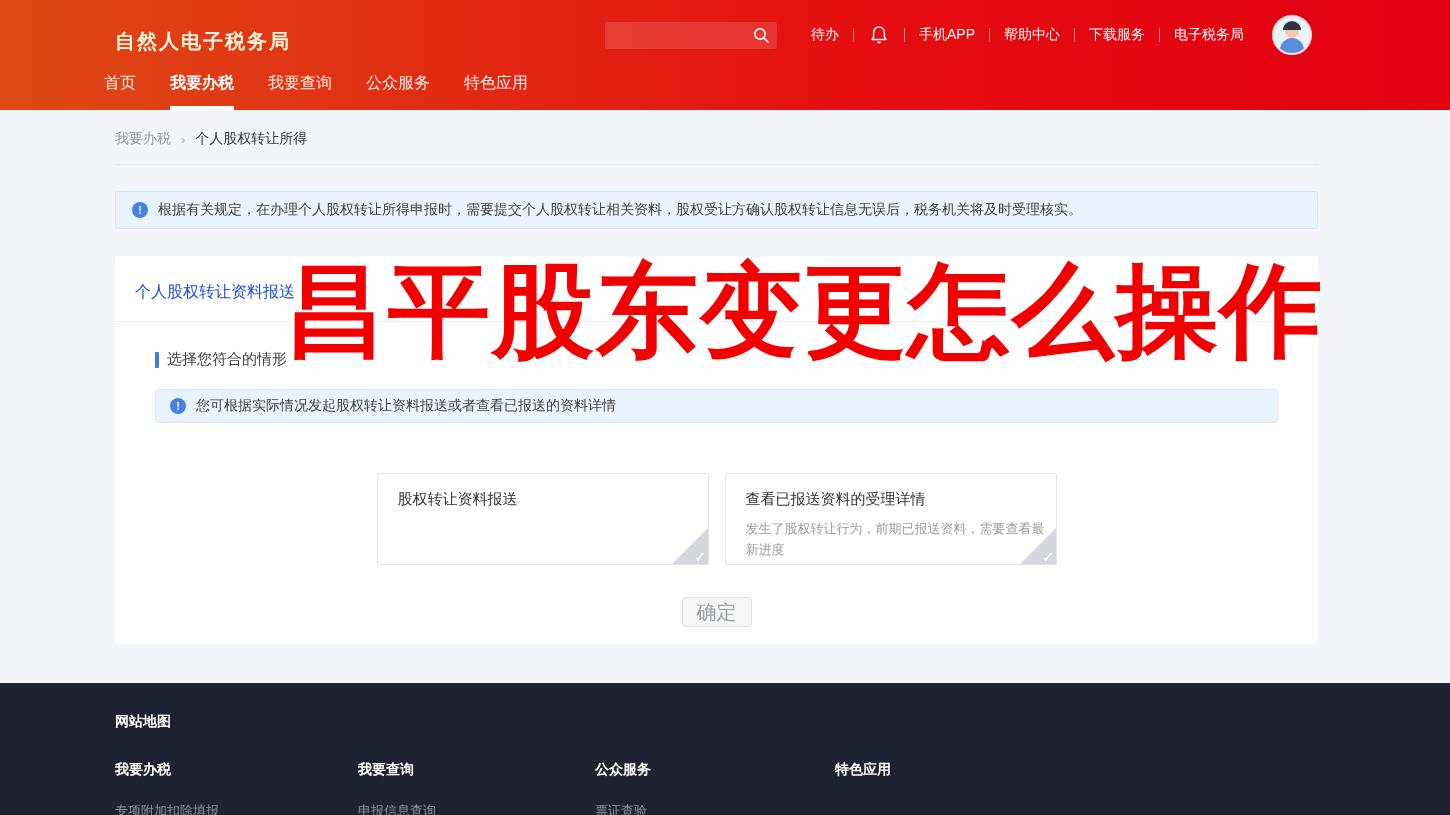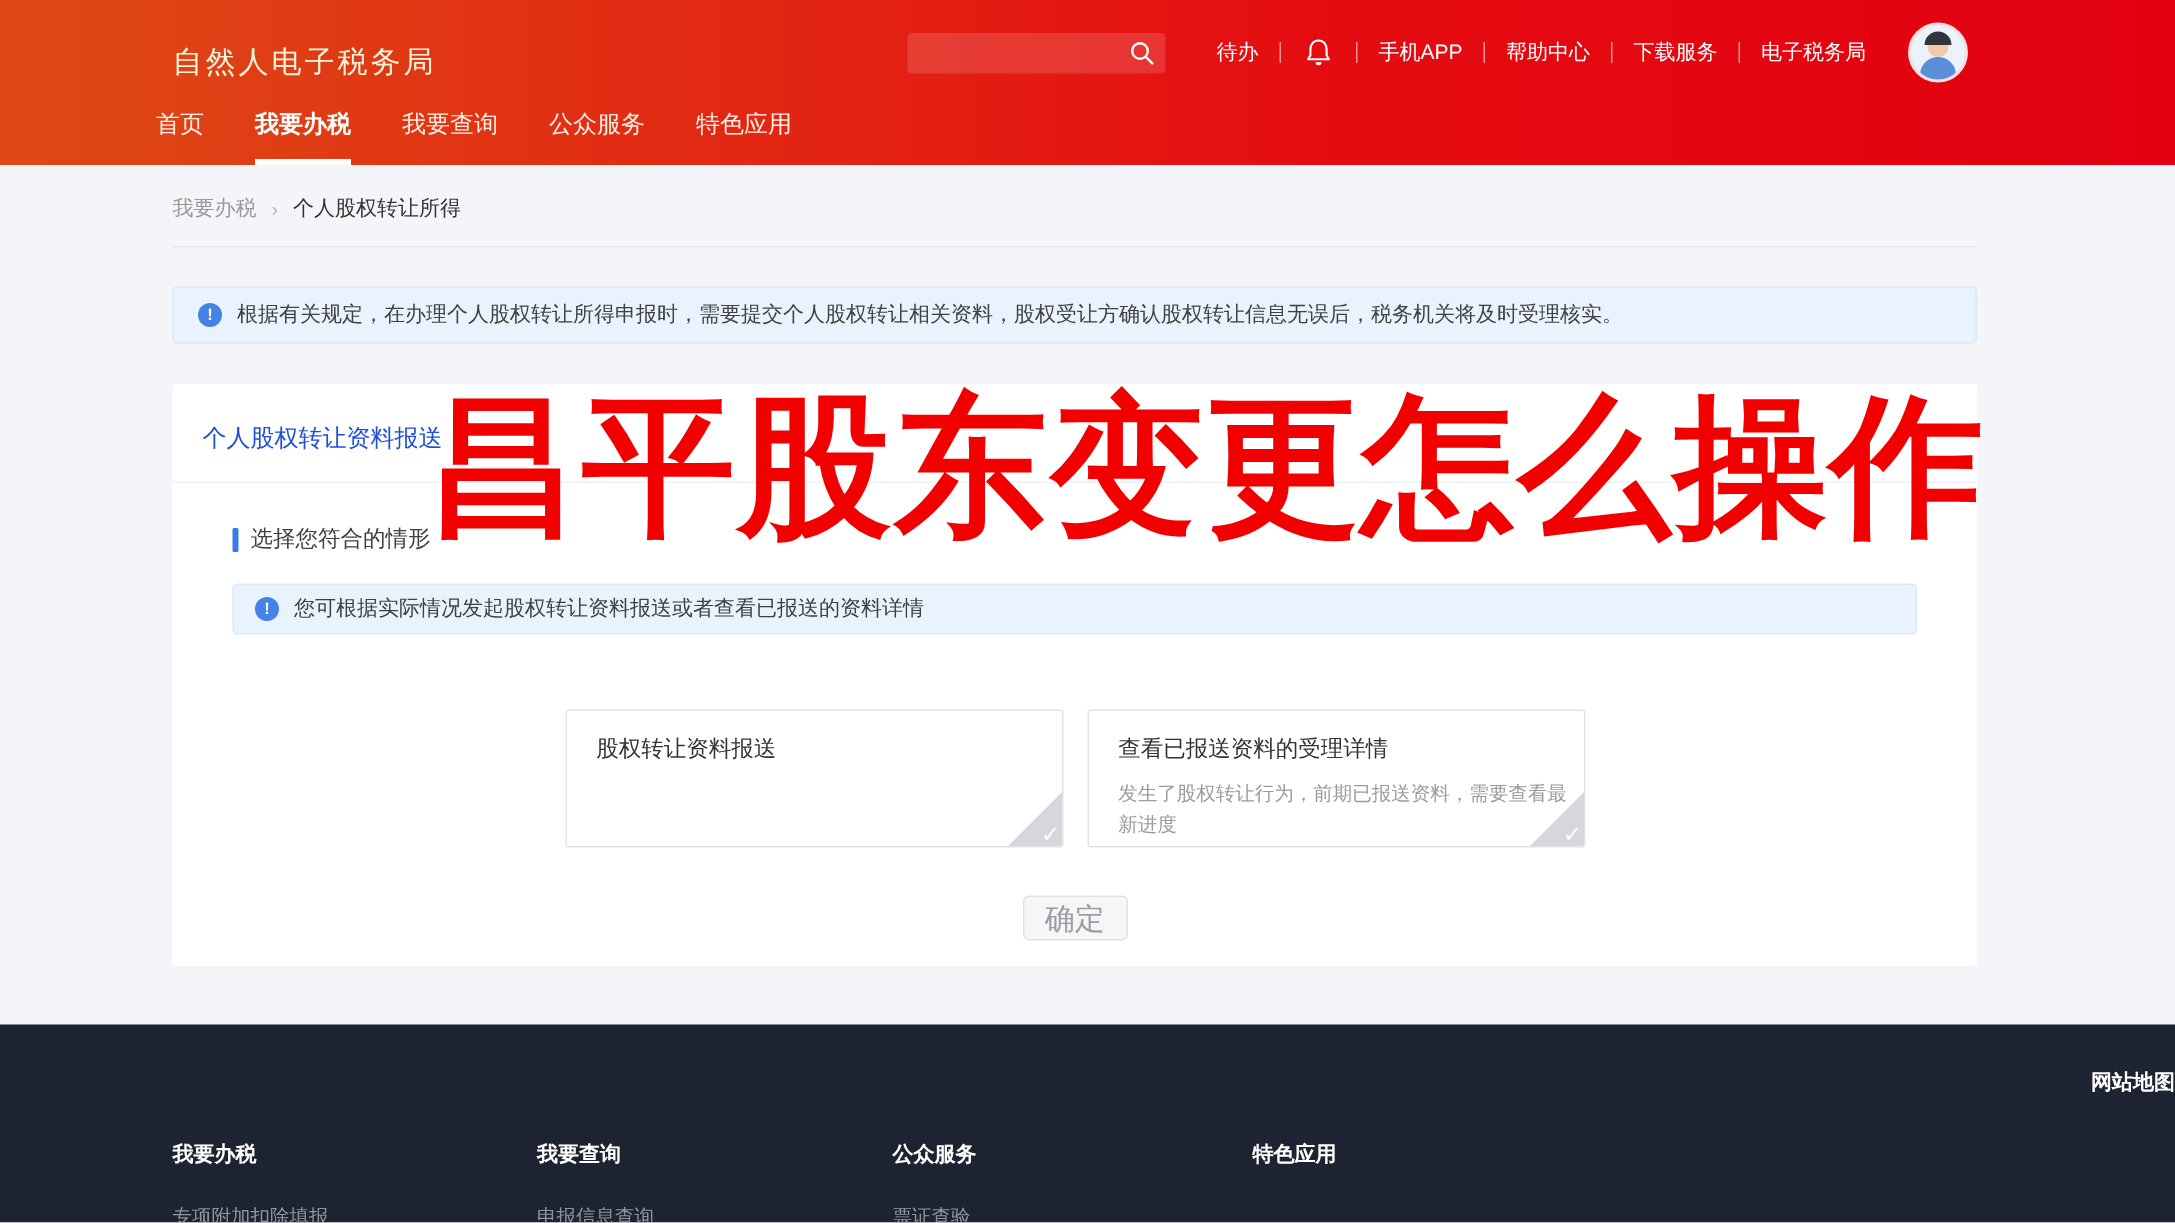--- a/index.html
+++ b/index.html
@@ -9,21 +9,21 @@
     background:#f3f5f9; color:#333; position:relative;
   }
   
   .header {
     height:110px; position:relative;
     background:linear-gradient(90deg,#de4a15 0%,#e50d11 60%,#e20010 100%);
   }
   .header-top {
     display:flex; align-items:center; height:62px; padding:0 138px 0 115px;
   }
-  .logo { font-size:20px; letter-spacing:2px; color:#fdf4da; font-weight:normal; margin-top:20px; }
+  .logo { font-size:20px; letter-spacing:2px; color:#fdf4da; font-weight:bold; margin-top:20px; }
   .header-right { margin-left:auto; display:flex; align-items:center; margin-top:8px; }
   .search-box {
     width:172px; height:27px; background:rgba(255,255,255,0.14);
     border-radius:3px; display:flex; align-items:center; position:relative; margin-right:20px;
   }
   .search-input {
     flex:1; height:100%; background:transparent; border:none; outline:none;
     color:#fff; font-size:13px; padding:0 30px 0 10px;
   }
   .search-icon { position:absolute; right:7px; top:5px; }
@@ -88,21 +88,21 @@
     position:absolute; right:1px; bottom:-36px; color:#fff; font-size:15px; line-height:1;
   }
   .confirm-row { display:flex; justify-content:center; margin-top:32px; }
   .confirm-btn {
     min-width:62px; height:30px; padding:0 14px; background:#f6f6f7; border:1px solid #e1e1e4;
     border-radius:4px; color:#9a9da3; font-size:20px; cursor:not-allowed;
   }
   
   .footer { position:absolute; left:0; right:0; top:683px; bottom:0; background:#1d2330; }
   .footer-inner { margin-left:115px; padding-top:30px; }
-  .sitemap-title { color:#fff; font-size:14px; font-weight:bold;text-align:right; }
+  .sitemap-title { color:#fff; font-size:14px; font-weight:bold; }
   .footer-cols { display:grid; grid-template-columns:243px 237px 240px auto; margin-top:30px; }
   .fcol-title { color:#fff; font-size:14px; font-weight:bold; }
   .fcol-link { color:#8f96a3; font-size:13px; margin-top:23px; cursor:pointer; }
   
   .watermark {
     position:absolute; left:284px; top:244px; z-index:50; pointer-events:none;
     font-size:102px; font-weight:bold; color:#f20000; white-space:nowrap; letter-spacing:2px;
     font-family:"Liberation Sans","DejaVu Sans",sans-serif;
   }
 </style>

